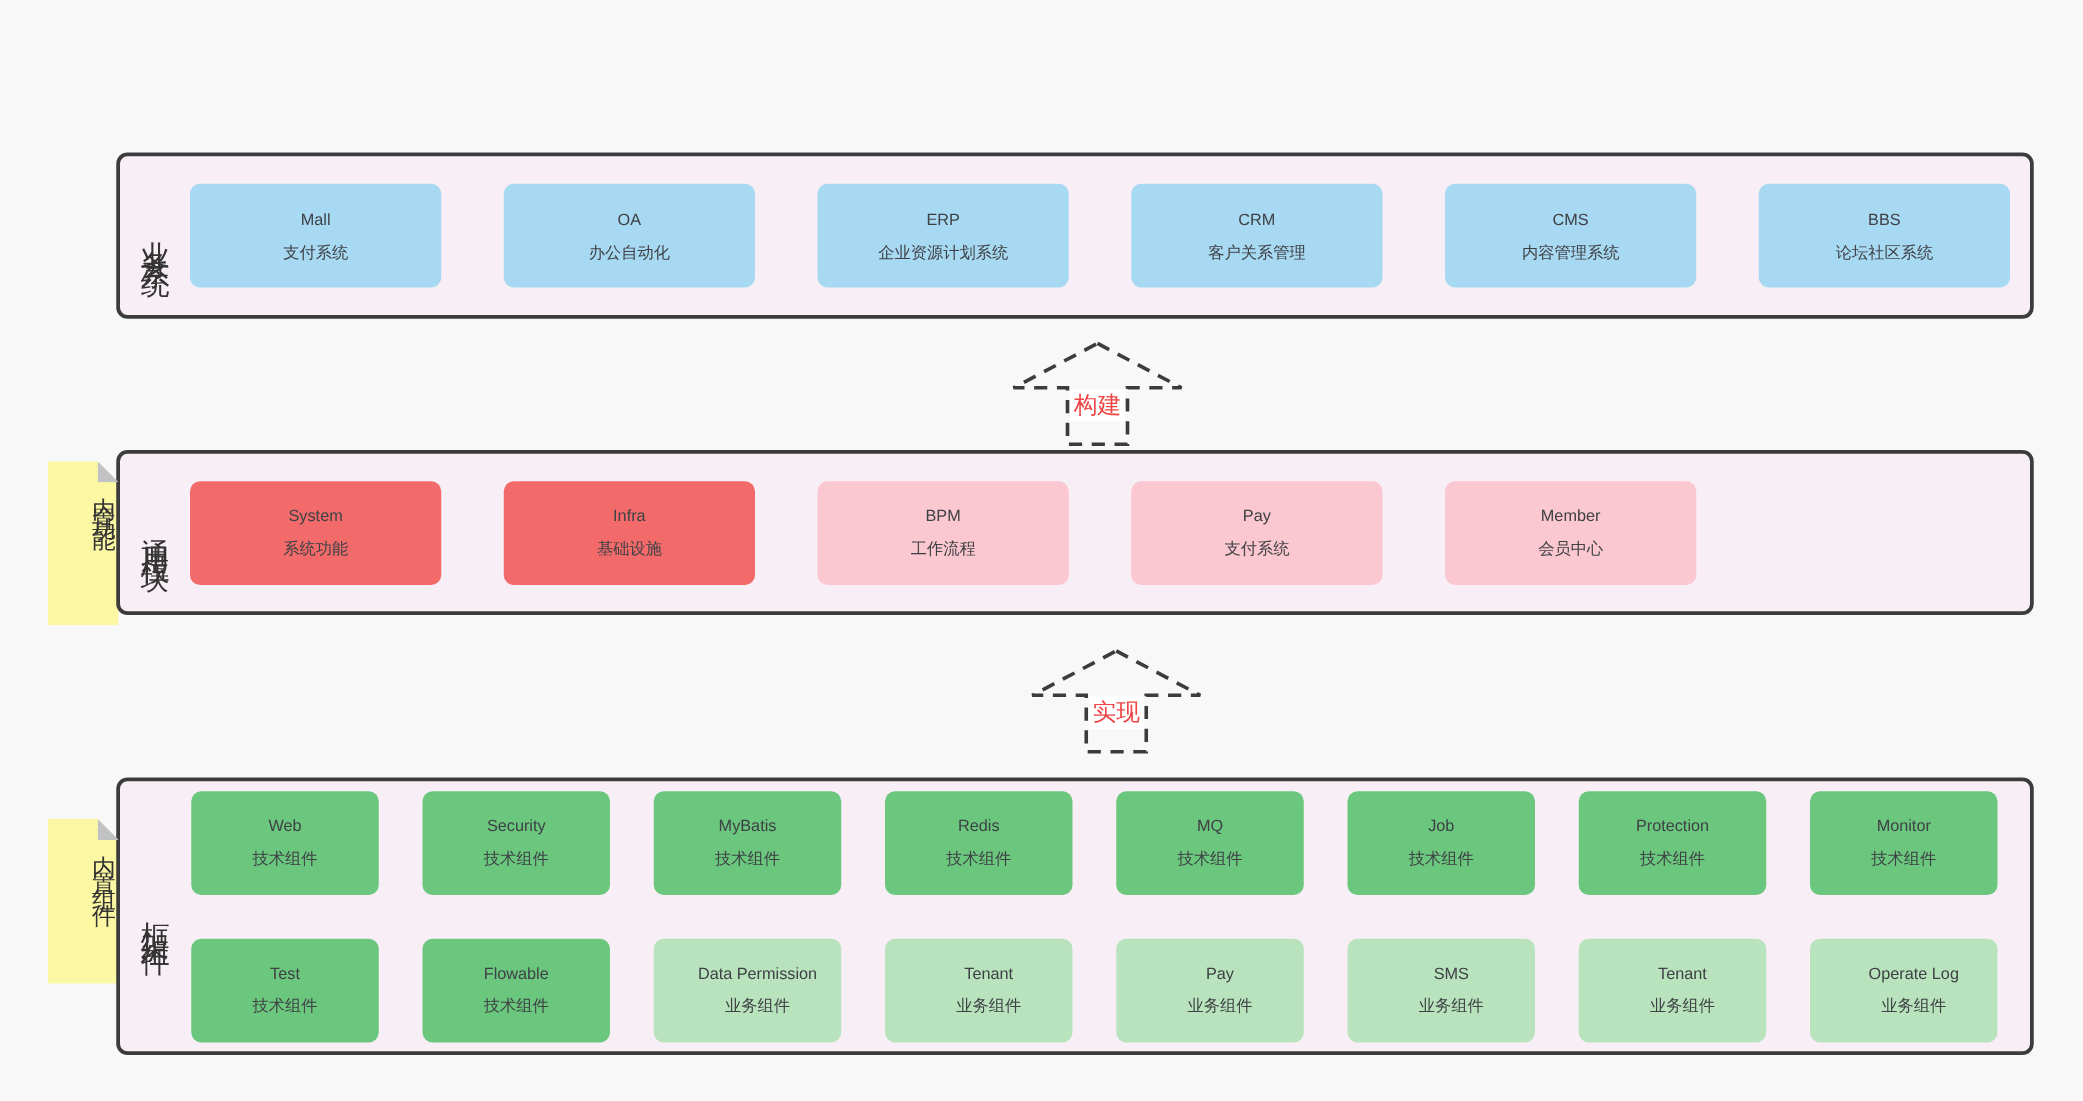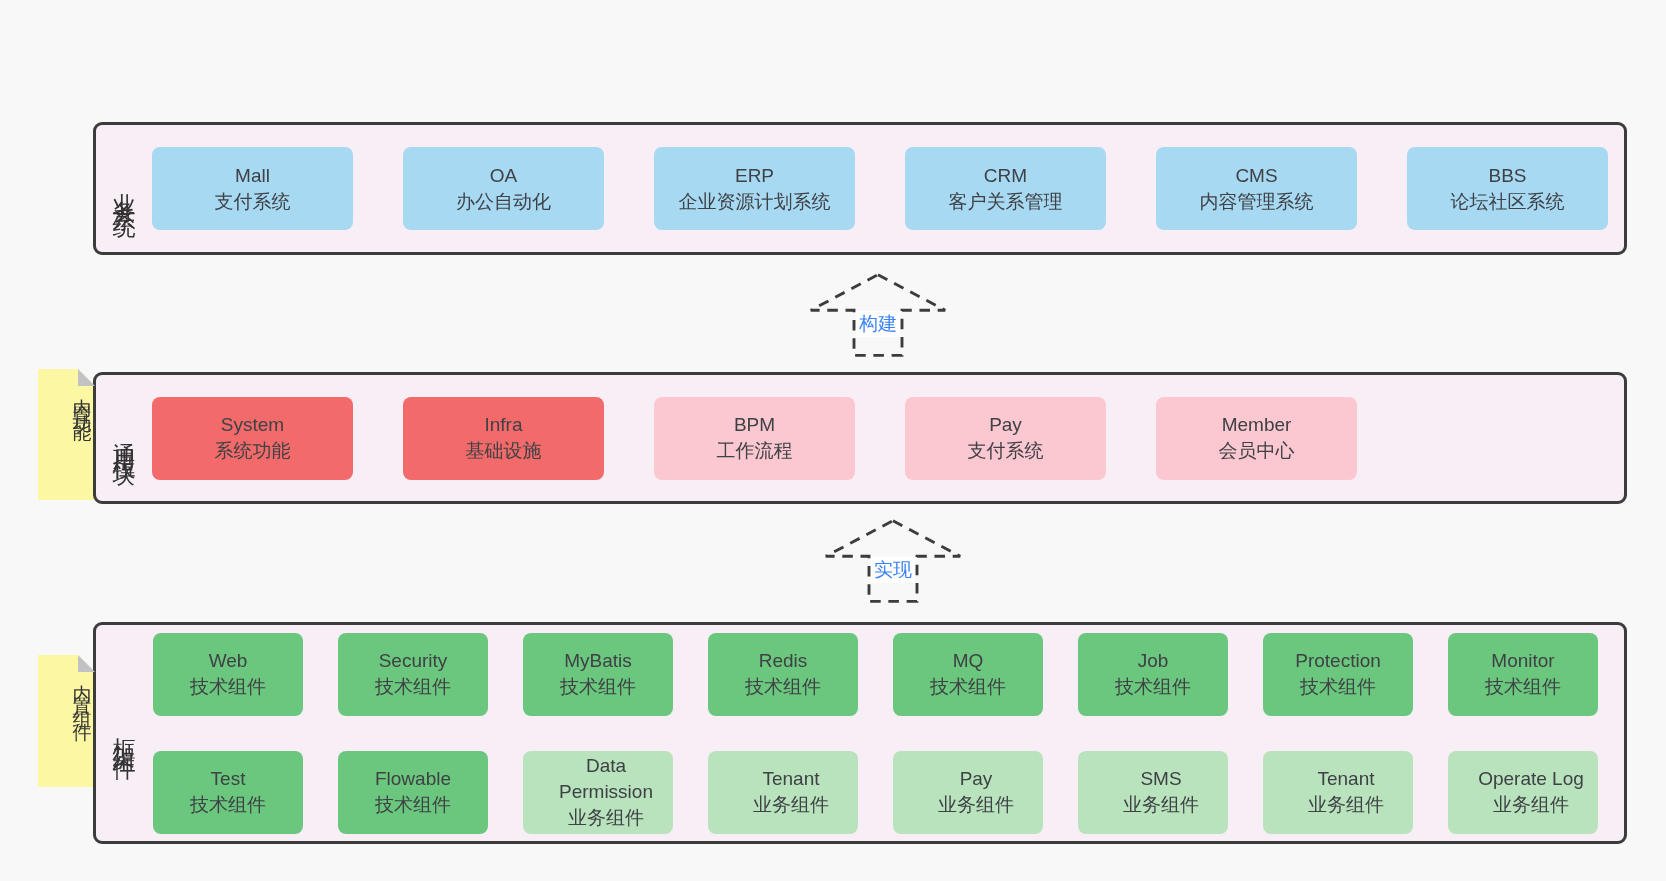--- a/index.html
+++ b/index.html
@@ -29,21 +29,21 @@
   .boxes{
     position:absolute;left:56px;right:10px;top:0;bottom:0;
     display:flex;align-items:center;gap:50px;
   }
   .boxes.rows2{flex-direction:column;justify-content:center;align-items:flex-start;gap:35px;left:57px;}
   .boxrow{display:flex;gap:35px;}
   .box{
     border-radius:8px;display:flex;flex-direction:column;
     align-items:center;justify-content:center;
     width:201px;height:83px;text-align:center;
-    font-size:19px;line-height:26px;color:#3e4145;
+    font-size:13px;line-height:26px;color:#3e4145;
   }
   .boxrow .box{width:150px;}
   .box.blue{background:var(--blue);}
   .box.red{background:var(--red);}
   .box.pink{background:var(--pink);}
   .box.green-dark{background:var(--green-dark);}
   .box.green-light{background:var(--green-light);padding-left:16px;}
   .box .en,.box .zh{width:100%;}
 
   .note{
@@ -60,21 +60,21 @@
   .note-fold{
     position:absolute;width:17px;height:17px;background:var(--note-fold);
     clip-path:polygon(0 0,100% 100%,0 100%);
     z-index:2;
   }
 
   .arrow{position:absolute;width:144px;height:90px;z-index:1;}
   .arrow svg{display:block;width:100%;height:100%;}
   .arrow-label{
     position:absolute;left:50%;top:40px;transform:translateX(-50%);
-    background:#ffffff;padding:0 3px;font-size:19px;color:#3b82f6;white-space:nowrap;
+    background:#ffffff;padding:0 3px;font-size:19px;color:#ef4444;white-space:nowrap;
   }
 </style>
 </head>
 <body>
 
 <div class="canvas">
 
   <div class="note" style="top:369px;height:131px">
     <div class="note-text" style="letter-spacing:8px">内置功能</div>
   </div>
@@ -115,21 +115,21 @@
       </div>
   </div>
 
   <div class="arrow" style="left:806px;top:271px">
     <svg viewBox="-75 -3 150 92">
       <polygon points="0,0 70,37 25,37 25,84 -25,84 -25,37 -70,37" fill="#f8f8f8" stroke="#3c3c3c" stroke-width="3" stroke-dasharray="11 8"></polygon>
     </svg>
     <span class="arrow-label">构建</span>
   </div>
 
-  <div class="panel" style="top:372px;height:132px">
+  <div class="panel" style="top:360px;height:132px">
     <div class="side-label">通用模块</div>
     <div class="boxes">
         <div class="box red">
           <div class="en">System</div>
           <div class="zh">系统功能</div>
         </div>
         <div class="box red">
           <div class="en">Infra</div>
           <div class="zh">基础设施</div>
         </div>

